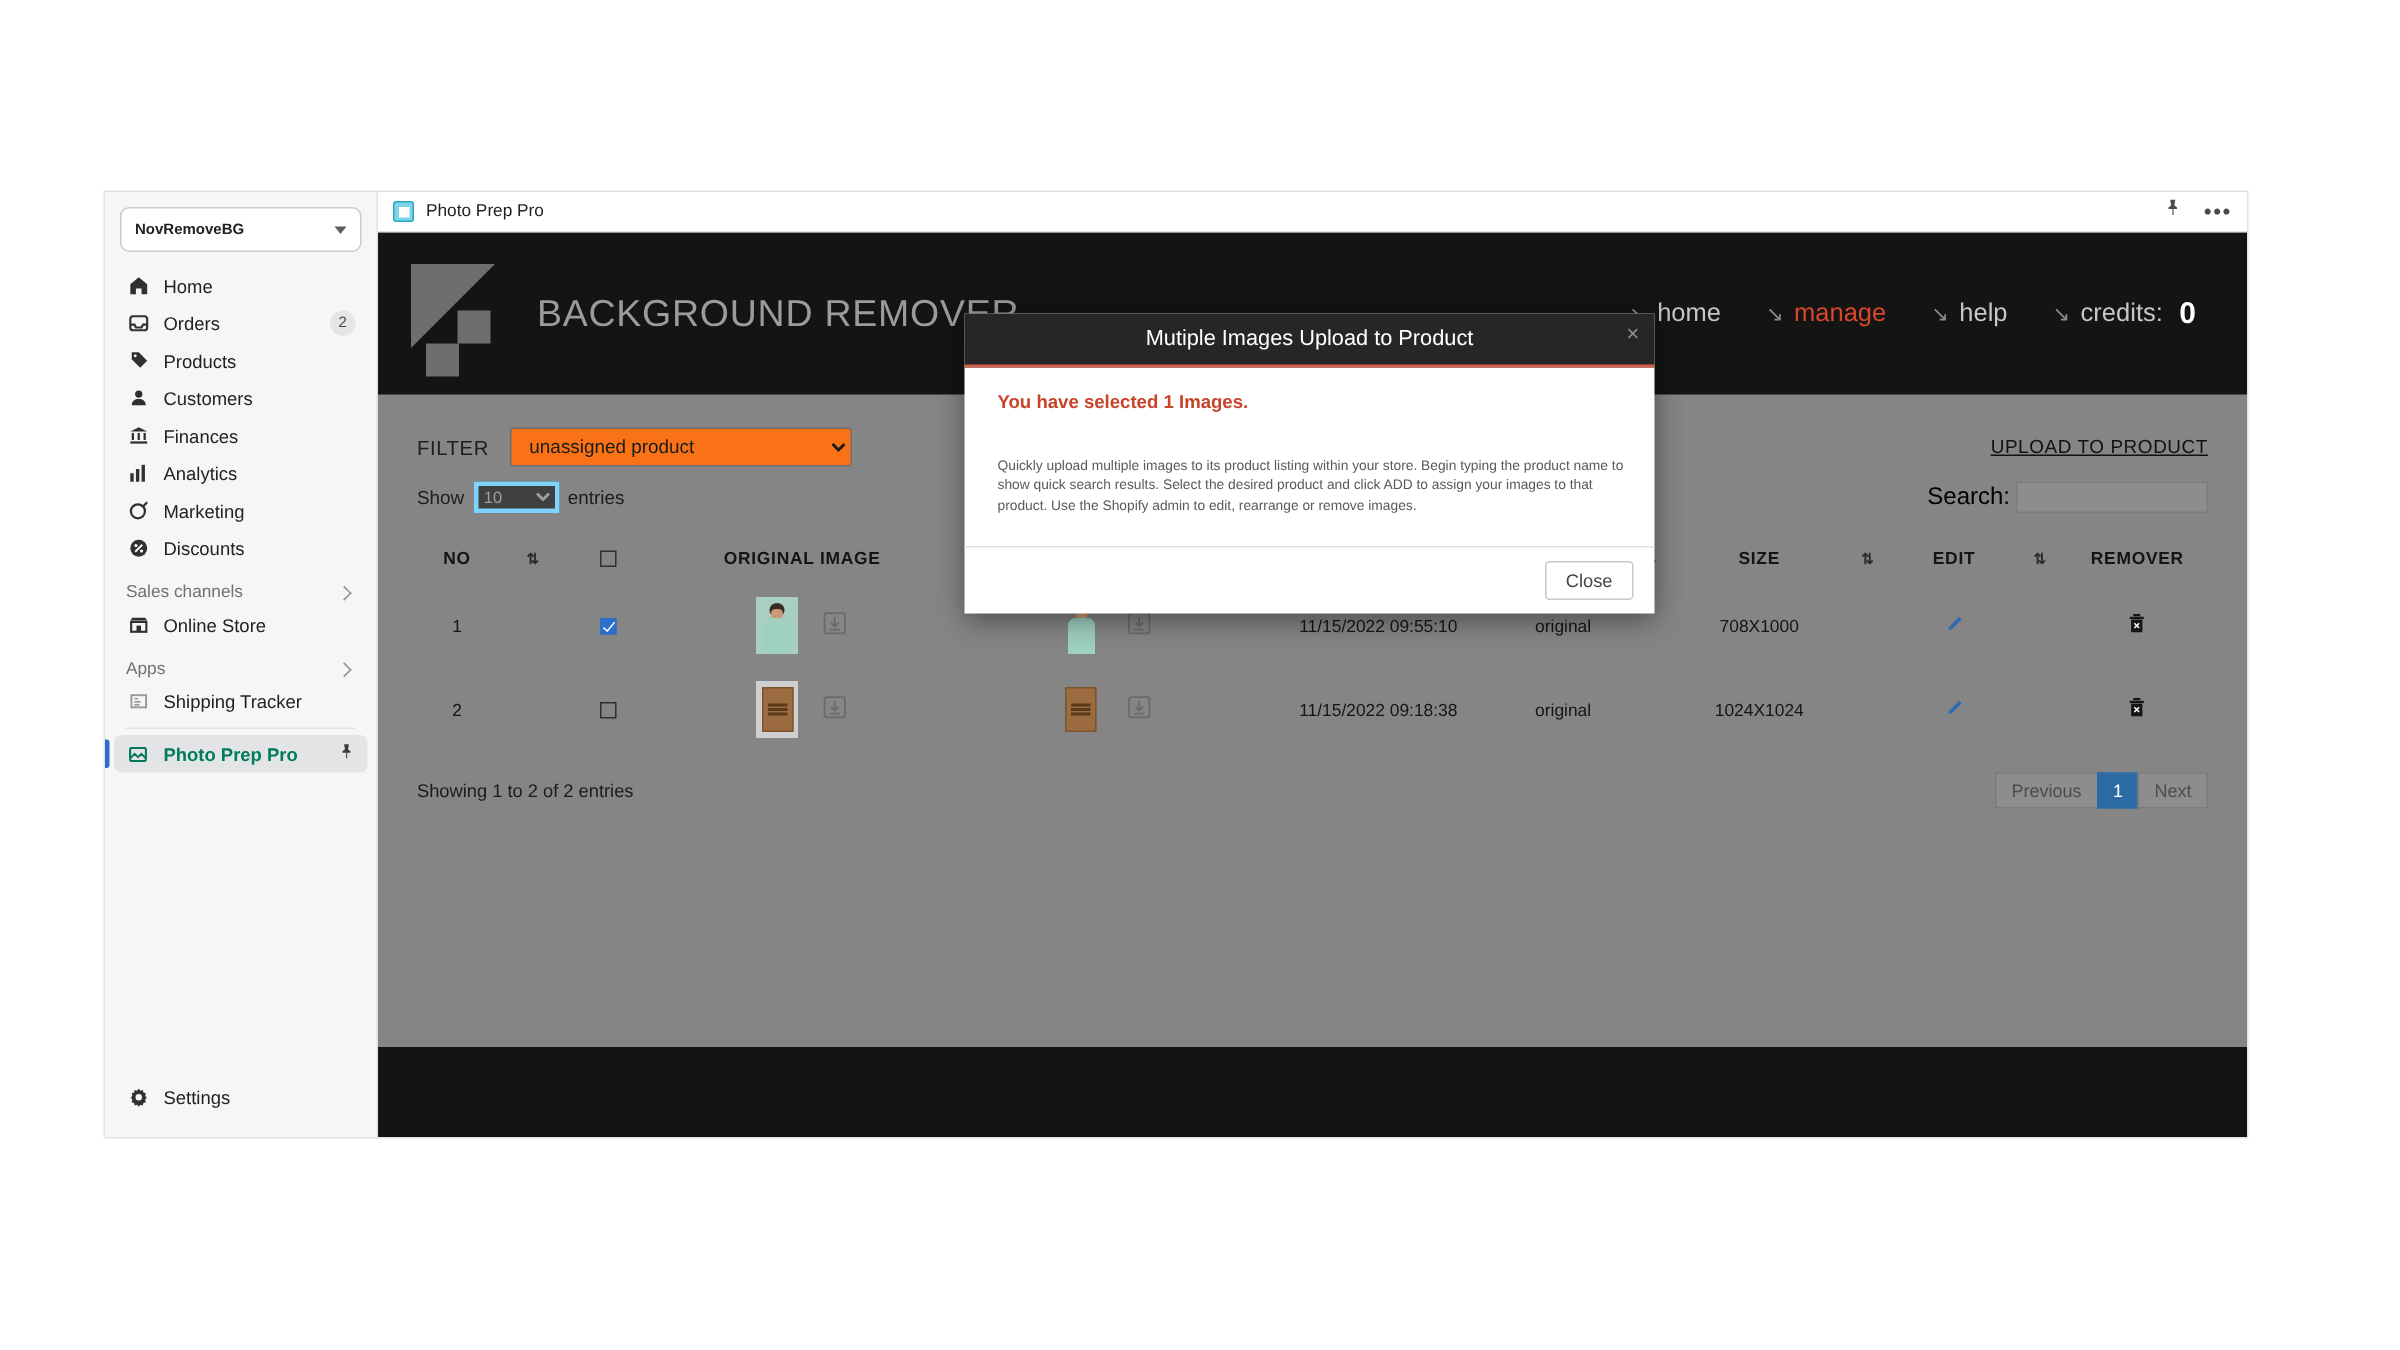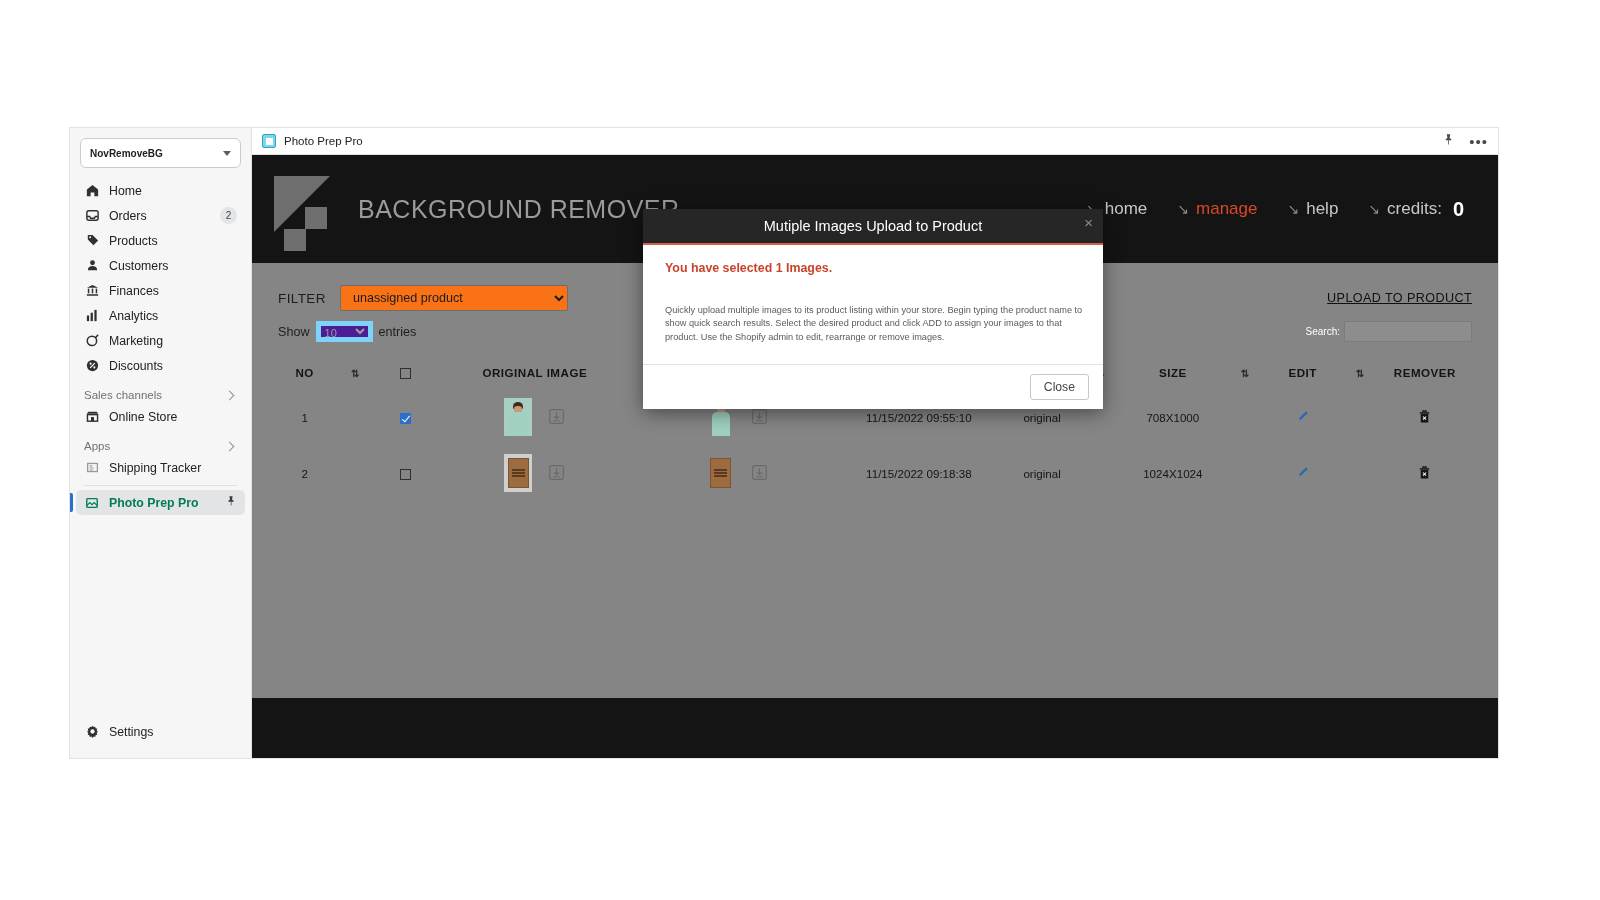--- a/index.html
+++ b/index.html
@@ -212,28 +212,28 @@
     color: #111;
     text-decoration: underline;
     letter-spacing: .4px;
     cursor: pointer;
   }
   .row2 { display: flex; align-items: center; margin-top: 10px; }
   .show-txt { font-size: 12.6px; color: #1d1d1d; }
   .sel-entries {
     margin: 0 6px;
     width: 57px; height: 21px;
-    border: 5px solid #7dd3fc;
-    background: #4c1d95;
+    border: 3px solid #7dd3fc;
+    background: #404040;
     color: #9e9e9e;
     font-size: 11px;
     font-family: "Liberation Sans", sans-serif;
   }
   .search-wrap { margin-left: auto; display: flex; align-items: center; }
-  .search-lbl { font-size: 10px; color: #ffffff; margin-right: 4px; }
+  .search-lbl { font-size: 16px; color: #000000; margin-right: 4px; }
   .search-inp {
     width: 128px; height: 21px;
     border: 1px solid #7c7c7c;
     background: #8d8d8d;
     font-family: "Liberation Sans", sans-serif;
     font-size: 12px;
     padding: 0 5px;
   }
 
   
@@ -782,20 +782,28 @@
                           <rect x="4" y="5.4" width="8" height="9" fill="#151515"></rect>
                           <path d="M6.3 8l3.4 3.4M9.7 8l-3.4 3.4" stroke="#fff" stroke-width="1.1"></path>
                         </svg>
                     </span>
                   </td>
                 </tr>
 
               </tbody>
             </table>
 
+            <div class="footer-row">
+              <span class="showing">Showing 1 to 2 of 2 entries</span>
+              <span class="pager">
+                <span class="pg">Previous</span>
+                <span class="pg cur">1</span>
+                <span class="pg">Next</span>
+              </span>
+            </div>
 
           </div>
 
         </div>
 
         <div class="darkfoot"></div>
 
         <div class="modal">
           <div class="modal-head">
             <span class="modal-title">Mutiple Images Upload to Product</span>

